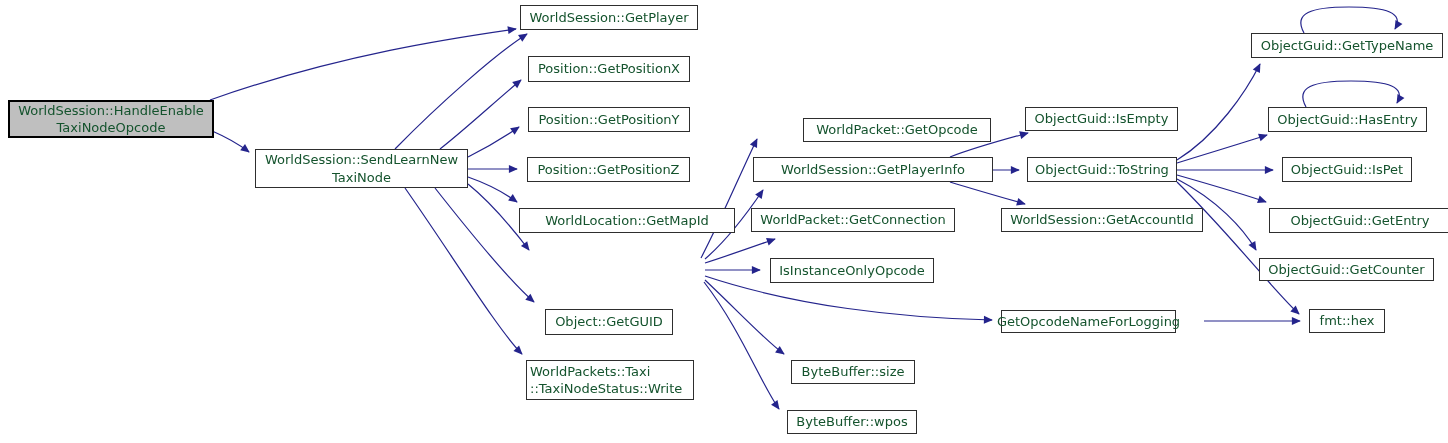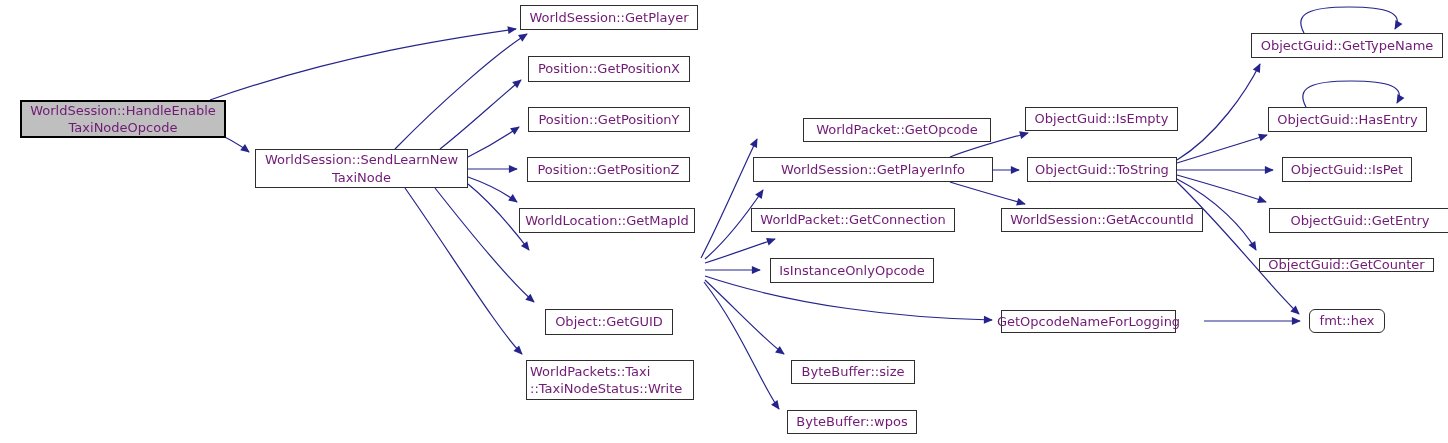--- a/index.html
+++ b/index.html
@@ -24,21 +24,21 @@
   .node {
     position: absolute;
     box-sizing: border-box;
     display: flex;
     align-items: center;
     justify-content: center;
     text-align: center;
     white-space: pre-line;
     background: #ffffff;
     border: 1px solid #2e2e2e;
-    color: #701a75;
+    color: #14532d;
     font-size: 13px;
     line-height: 1.32;
     padding: 0 3px;
     cursor: pointer;
   }
   .node.root {
     background: #bfbfbf;
     border: 2px solid #000000;
   }
   .node.align-left {
@@ -81,42 +81,42 @@
     <path class="edge" marker-end="url(#arrow)" d="M 1177,163 C 1212,152 1246,142 1267,135"></path>
     <path class="edge" marker-end="url(#arrow)" d="M 1177,170 L 1273,170"></path>
     <path class="edge" marker-end="url(#arrow)" d="M 1177,175 C 1212,185 1246,195 1266,202"></path>
     <path class="edge" marker-end="url(#arrow)" d="M 1177,179 C 1217,200 1243,228 1256,250"></path>
     <path class="edge" marker-end="url(#arrow)" d="M 1177,182 C 1232,236 1272,289 1299,314"></path>
     <path class="edge" marker-end="url(#arrow)" d="M 1204,321 L 1300,321"></path>
     <path class="edge" marker-end="url(#arrow)" d="M 1304,33 C 1293,13 1311,7 1349,7 C 1387,7 1404,13 1395,29"></path>
     <path class="edge" marker-end="url(#arrow)" d="M 1306,107 C 1295,87 1313,81 1351,81 C 1389,81 1406,87 1397,103"></path>
   </svg>
 
-  <div class="node root" style="left:20px;   top:100px; width:206px; height:38px;">WorldSession::HandleEnable
+  <div class="node root" style="left:8px;   top:100px; width:206px; height:38px;">WorldSession::HandleEnable
 TaxiNodeOpcode</div>
   <div class="node" style="left:255px; top:149px; width:213px; height:39px;">WorldSession::SendLearnNew
 TaxiNode</div>
   <div class="node" style="left:520px; top:5px;   width:178px; height:25px;">WorldSession::GetPlayer</div>
   <div class="node" style="left:528px; top:56px;  width:162px; height:26px;">Position::GetPositionX</div>
   <div class="node" style="left:528px; top:107px; width:162px; height:25px;">Position::GetPositionY</div>
   <div class="node" style="left:527px; top:157px; width:163px; height:25px;">Position::GetPositionZ</div>
-  <div class="node" style="left:519px; top:208px; width:176px; height:25px;">WorldLocation::GetMapId</div>
+  <div class="node" style="left:519px; top:208px; width:216px; height:25px;">WorldLocation::GetMapId</div>
   <div class="node" style="left:545px; top:309px; width:128px; height:26px;">Object::GetGUID</div>
   <div class="node align-left" style="left:526px; top:360px; width:168px; height:40px;">WorldPackets::Taxi
 ::TaxiNodeStatus::Write</div>
   <div class="node" style="left:763px; top:118px; width:188px; height:24px;margin-left:40px;">WorldPacket::GetOpcode</div>
   <div class="node" style="left:753px; top:157px; width:240px; height:25px;">WorldSession::GetPlayerInfo</div>
   <div class="node" style="left:751px; top:208px; width:204px; height:24px;">WorldPacket::GetConnection</div>
   <div class="node" style="left:770px; top:258px; width:164px; height:25px;">IsInstanceOnlyOpcode</div>
   <div class="node" style="left:1001px;top:310px; width:175px; height:23px;">GetOpcodeNameForLogging</div>
   <div class="node" style="left:791px; top:360px; width:124px; height:24px;">ByteBuffer::size</div>
   <div class="node" style="left:787px; top:410px; width:130px; height:24px;">ByteBuffer::wpos</div>
   <div class="node" style="left:1025px;top:107px; width:153px; height:24px;">ObjectGuid::IsEmpty</div>
   <div class="node" style="left:1027px;top:157px; width:150px; height:25px;">ObjectGuid::ToString</div>
   <div class="node" style="left:1001px;top:208px; width:202px; height:24px;">WorldSession::GetAccountId</div>
   <div class="node" style="left:1251px;top:33px;  width:192px; height:25px;">ObjectGuid::GetTypeName</div>
   <div class="node" style="left:1268px;top:107px; width:159px; height:25px;">ObjectGuid::HasEntry</div>
   <div class="node" style="left:1282px;top:157px; width:130px; height:25px;">ObjectGuid::IsPet</div>
   <div class="node" style="left:1269px;top:208px; width:182px; height:25px;">ObjectGuid::GetEntry</div>
-  <div class="node" style="left:1259px;top:258px; width:175px; height:14px;">ObjectGuid::GetCounter</div>
-  <div class="node" style="left:1309px;top:309px; width:76px;  height:24px;border-radius:6px;">fmt::hex</div>
+  <div class="node" style="left:1259px;top:258px; width:175px; height:23px;">ObjectGuid::GetCounter</div>
+  <div class="node" style="left:1309px;top:309px; width:76px;  height:24px;">fmt::hex</div>
 
 </div>
 
 </body></html>

